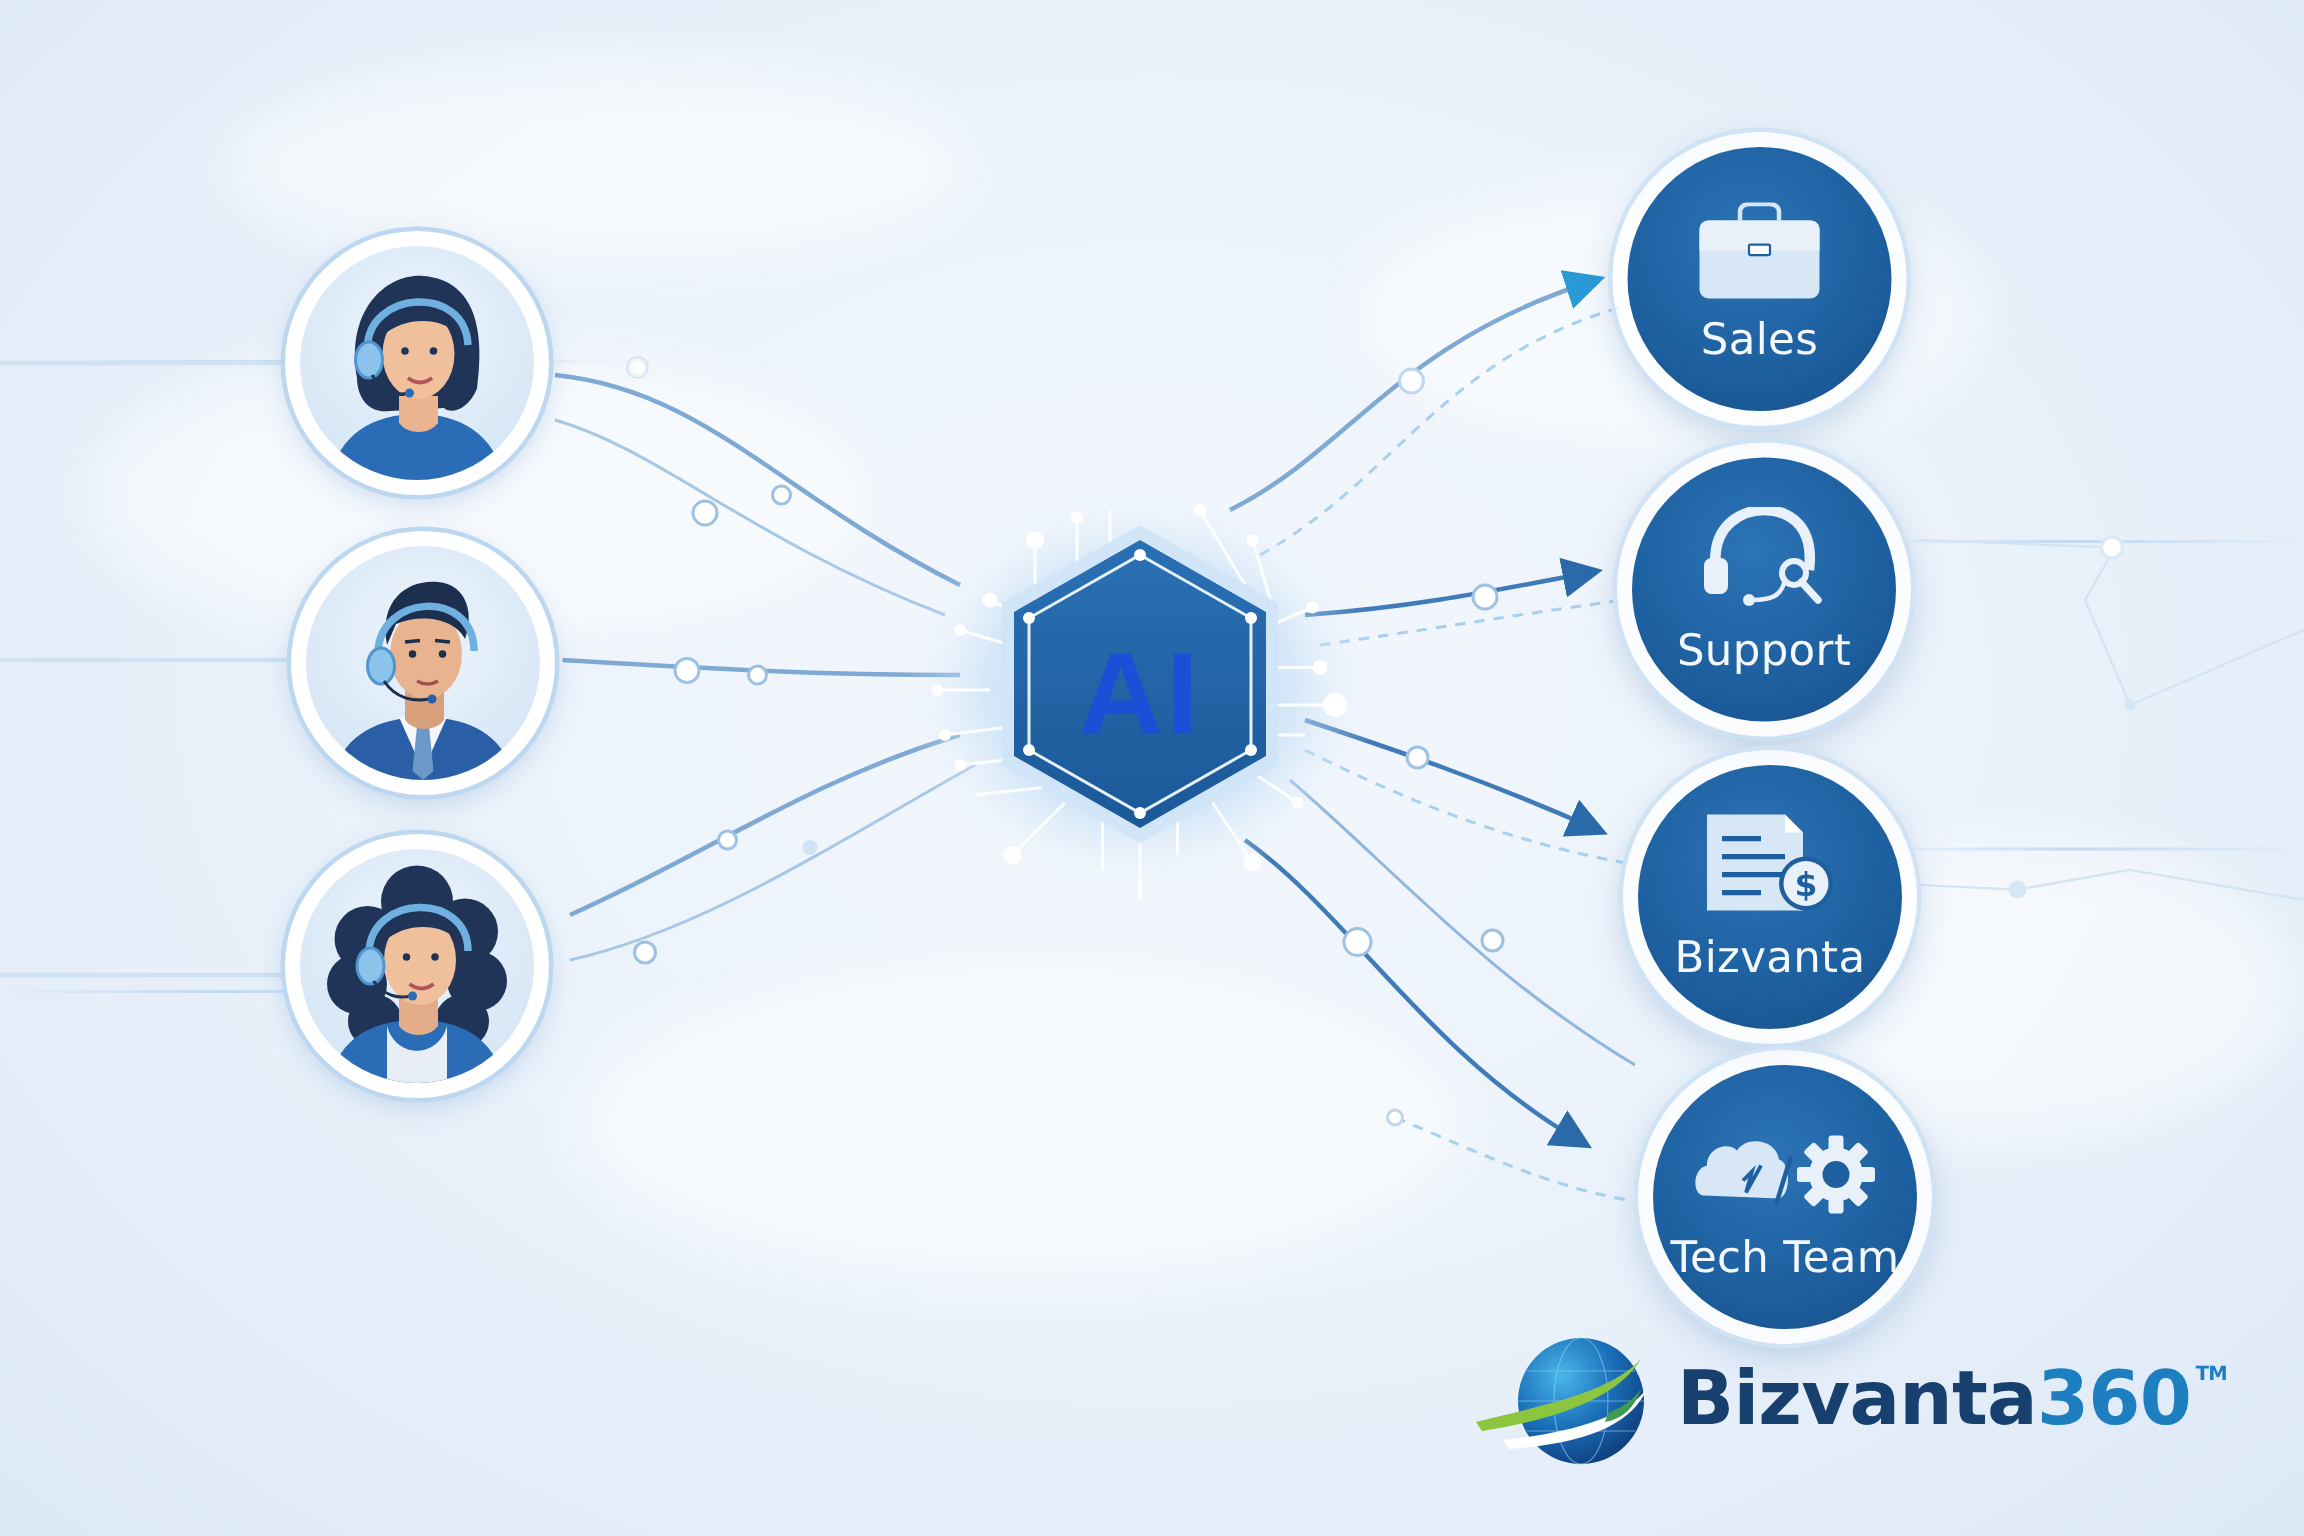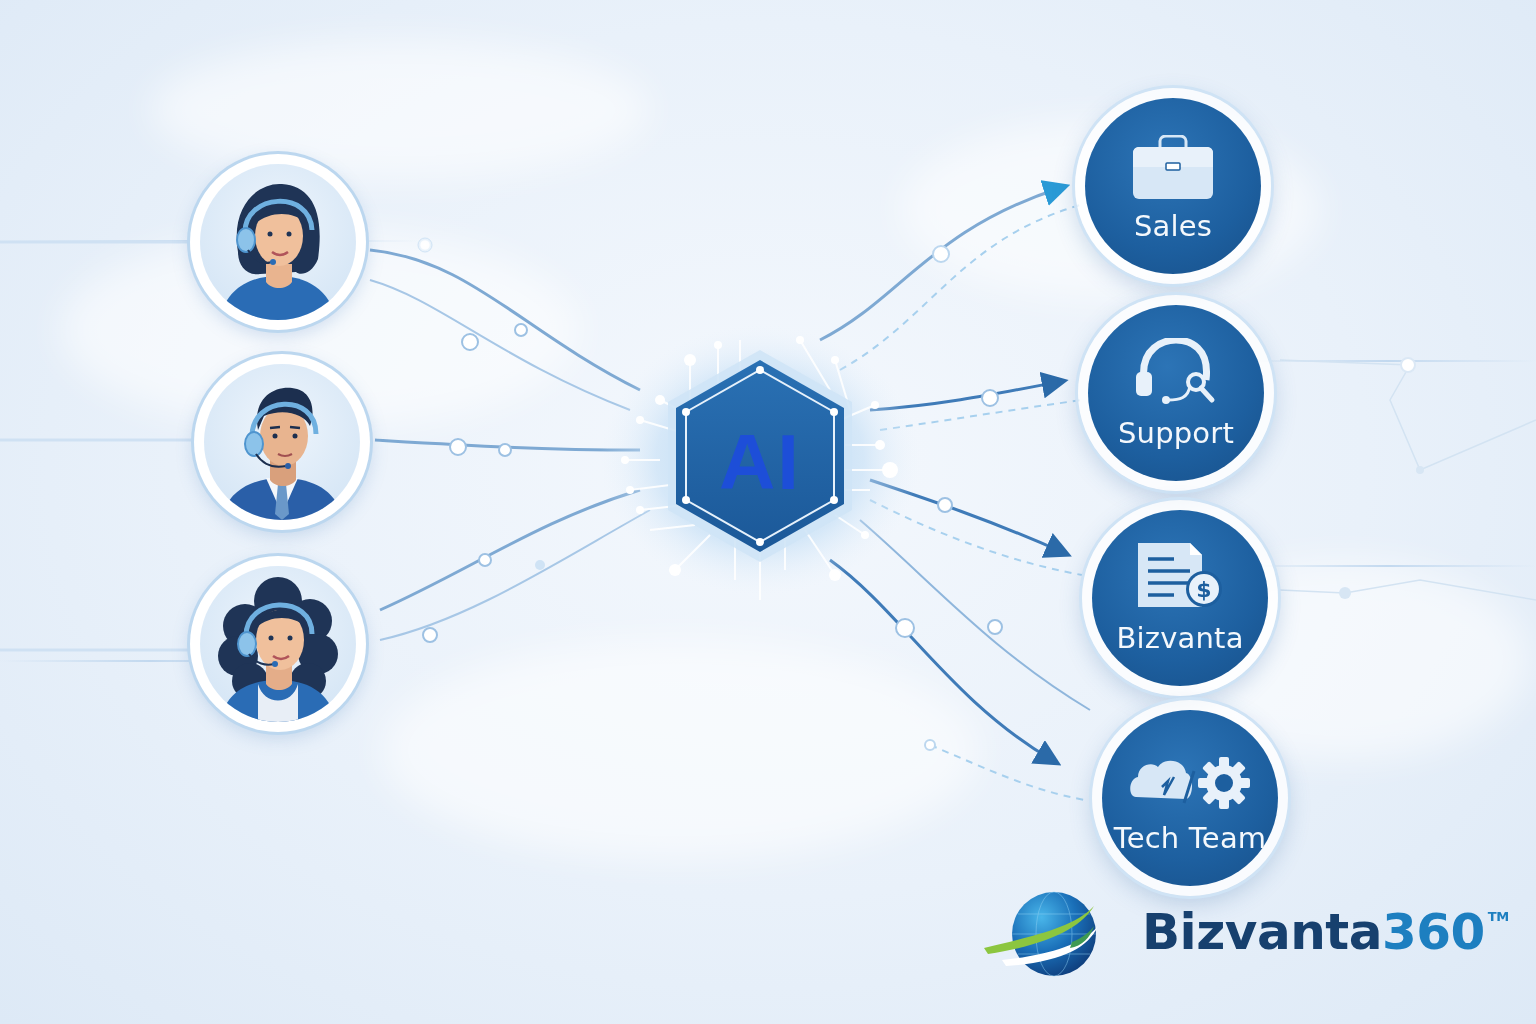--- a/index.html
+++ b/index.html
@@ -41,21 +41,21 @@
 
   .ai-core { position:absolute; left:600px; top:320px; width:320px; height:280px; }
   .ai-label {
     position:absolute; left:0; top:0; width:320px; height:280px;
     display:flex; align-items:center; justify-content:center;
     font-family:"Liberation Sans", sans-serif; font-weight:bold; font-size:78px; color:#1d4ed8;
     letter-spacing:2px; padding-top:4px; box-sizing:border-box;
   }
 
   .logo { position:absolute; left:982px; top:886px; height:92px; display:flex; align-items:center; }
-  .logo-text { font-family:"DejaVu Sans", sans-serif; font-size:50px; font-weight:bold; margin-left:30px; letter-spacing:-0.5px; }
+  .logo-text { font-family:"DejaVu Sans", sans-serif; font-size:50px; font-weight:bold; margin-left:6px; letter-spacing:-0.5px; }
   .logo-name { color:#17406e; }
   .logo-num { color:#1d7fc0; }
   .logo-tm { font-size:13px; color:#1d7fc0; vertical-align:top; position:relative; top:6px; margin-left:3px; font-weight:bold; }
 </style>
 </head>
 <body>
 
 <div class="stage">
 
   <div class="cloud" style="left:60px;top:230px;width:520px;height:200px;"></div>

